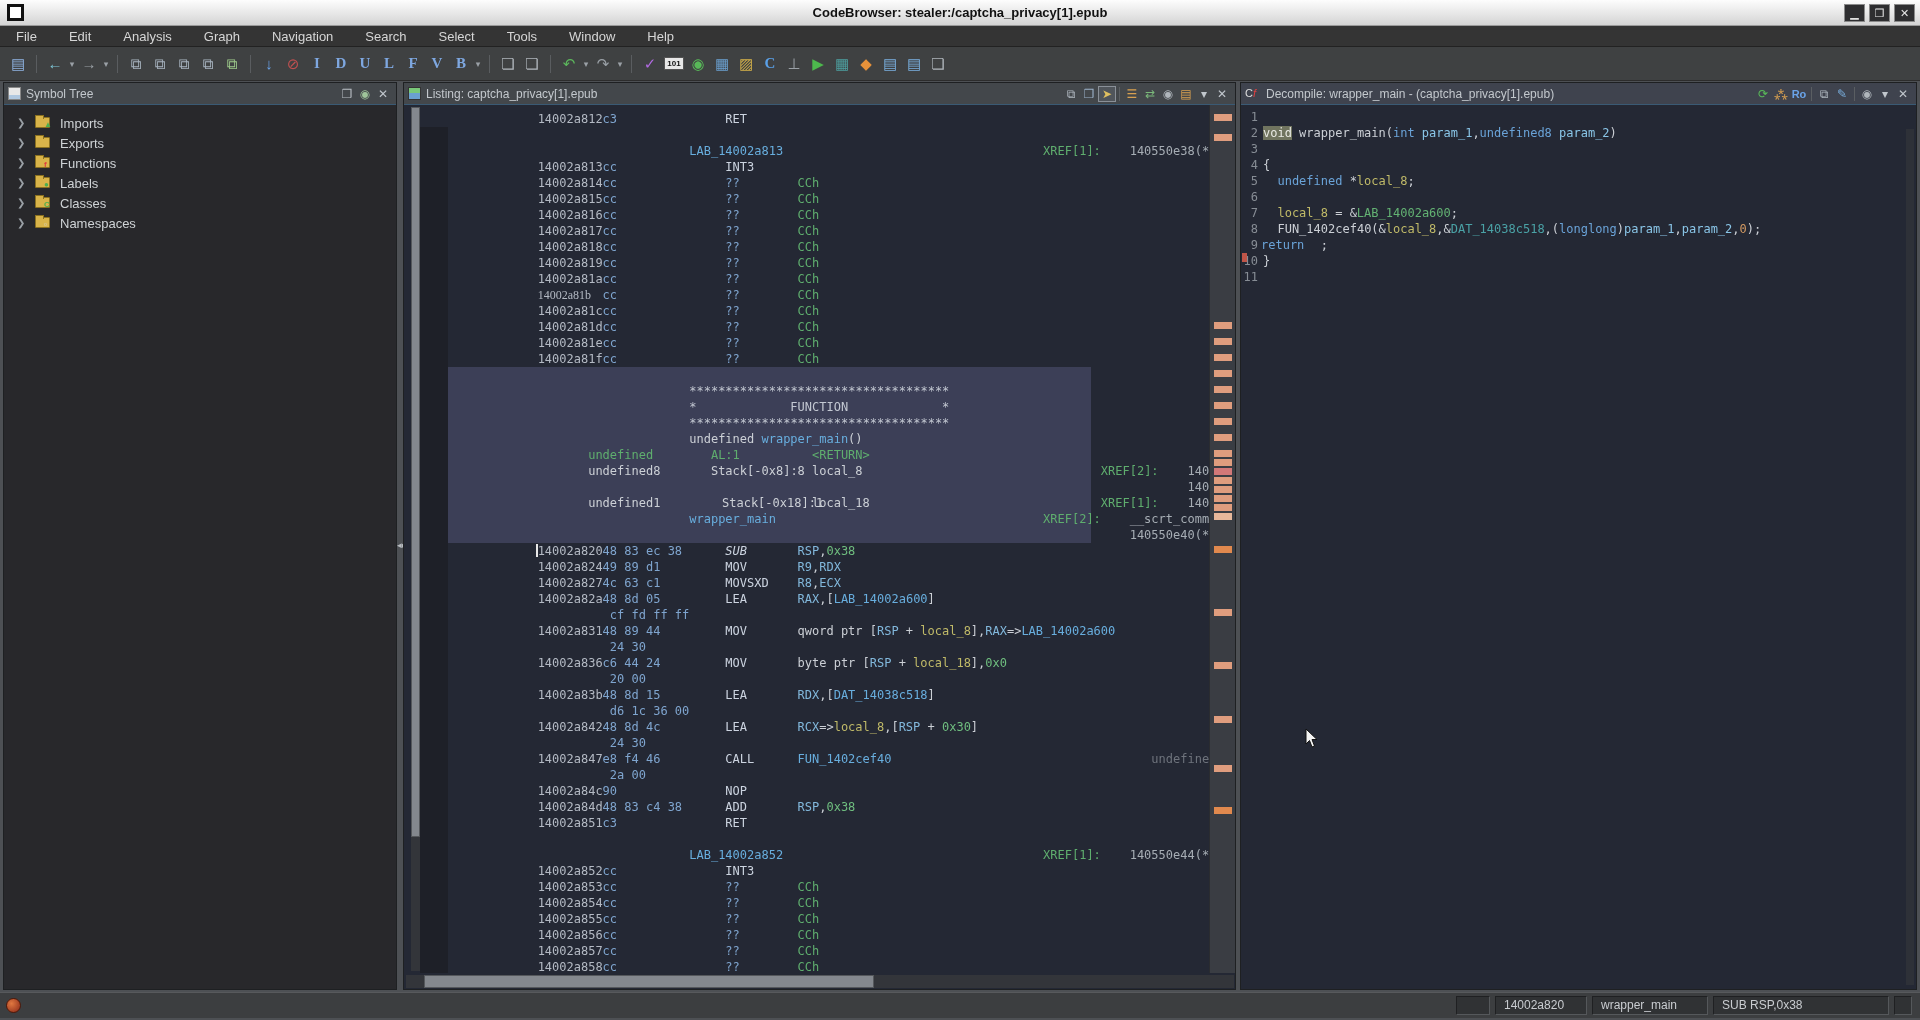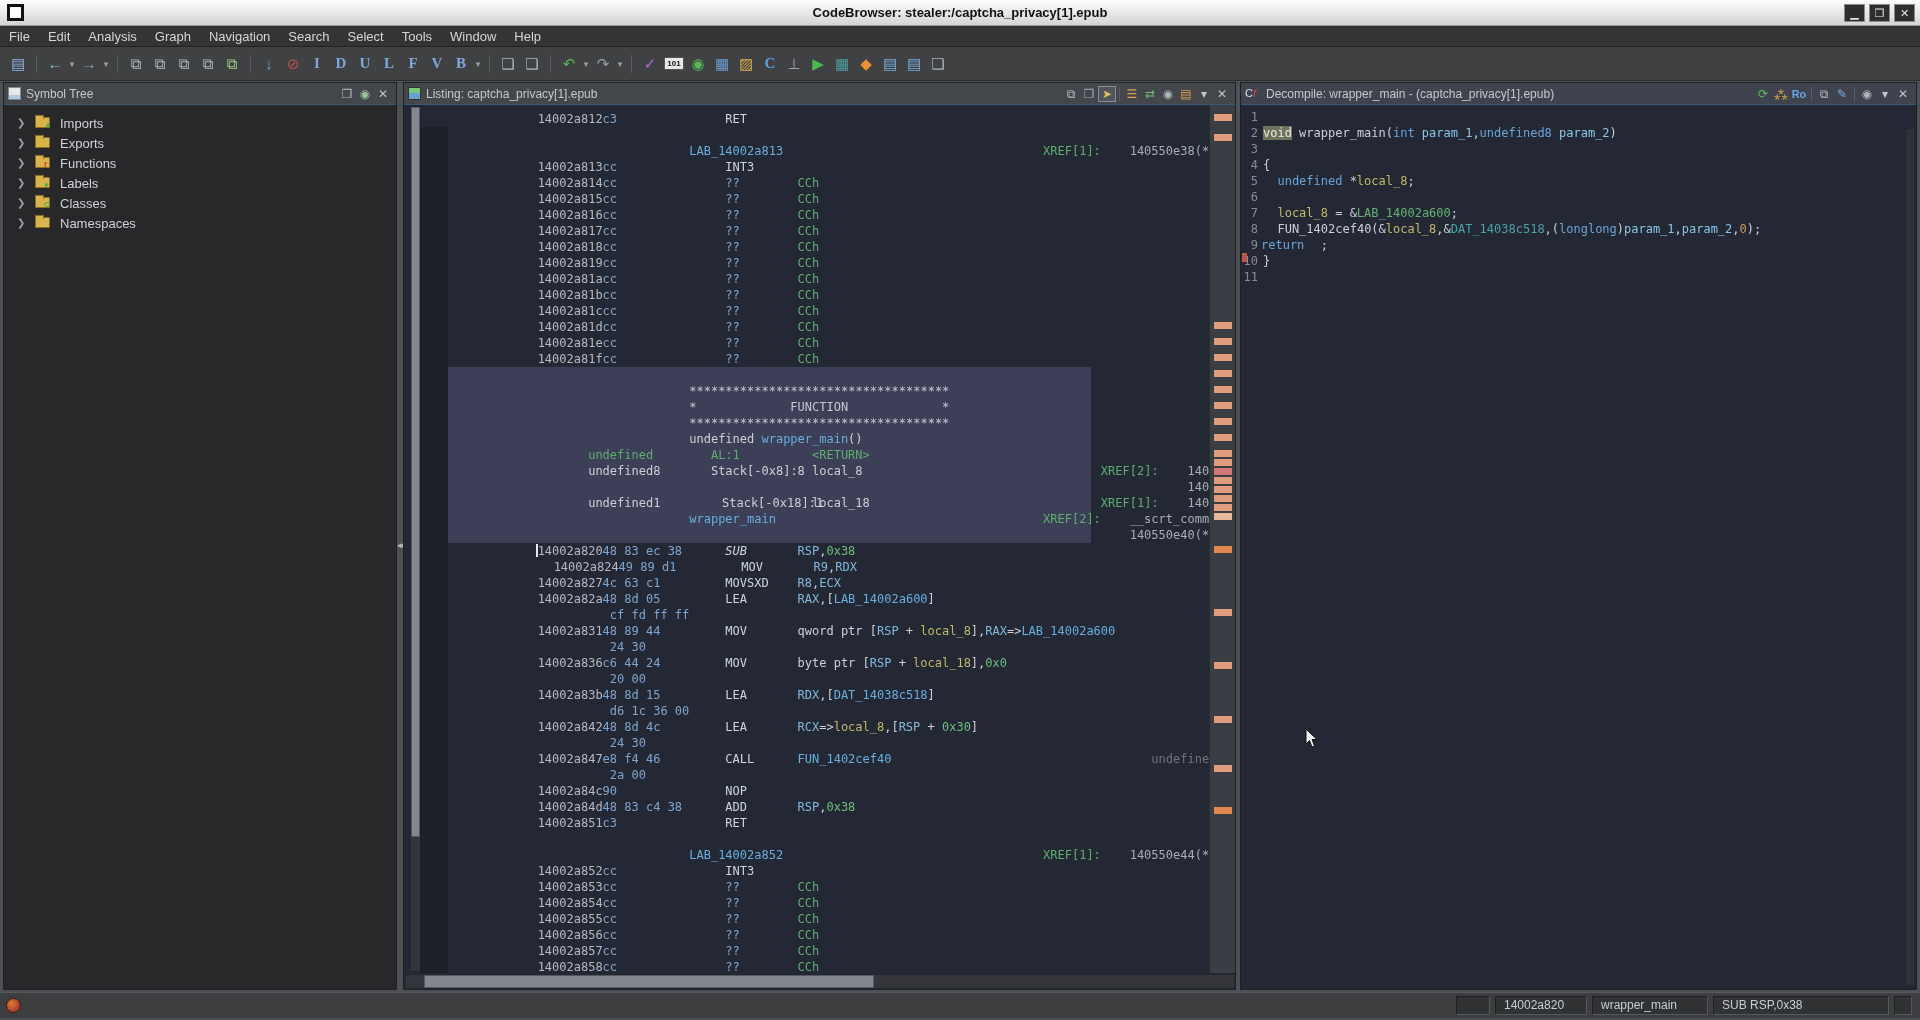--- a/index.html
+++ b/index.html
@@ -13,21 +13,21 @@
   #titlebar .ttext { position:absolute; left:0; right:0; top:5px; text-align:center;
     font-size:13px; font-weight:bold; color:#111; }
   #win-icon { position:absolute; left:7px; top:4px; width:17px; height:17px;
     background:#fff; border:3px solid #111; }
   .winbtn { position:absolute; top:4px; width:21px; height:18px; background:#2e2e30;
     border:1px solid #8a8a8a; color:#e6e6e6; font-size:11px; text-align:center; line-height:16px; }
 
   
   #menubar { position:absolute; left:0; top:26px; width:1920px; height:21px; background:#343434;
     border-bottom:1px solid #222; display:flex; align-items:center; }
-  .menu-item { color:#d6d6d6; font-size:13px; padding:2px 9px; }
+  .menu-item { color:#d6d6d6; font-size:13px; padding:2px 16px; }
 
   
   #toolbar { position:absolute; left:0; top:47px; width:1920px; height:34px; background:#3f4142;
     border-bottom:1px solid #2c2c2c; display:flex; align-items:center; padding-left:6px; }
   .tbi { width:22px; height:22px; margin:0 1px; display:flex; align-items:center; justify-content:center;
     font-size:15px; }
   .tbi.letter { font-family:"Liberation Serif",serif; font-weight:bold; font-size:15px; }
   .tbsep { width:1px; height:18px; background:#5a5d60; margin:0 6px; }
   .tbdd { width:10px; color:#9aa0a6; font-size:9px; text-align:center; }
   .chip101 { background:#e8e8e8; color:#111; font-size:8px; font-weight:bold; padding:1px 2px; border:1px solid #555; }
@@ -313,21 +313,21 @@
             <span class="c-b" style="left: 321.36px;">??</span>
             <span class="c-g" style="left: 393.56px;">CCh</span>
           </div>
           <div class="lrow" style="top: 166px;">
             <span class="c-a" style="left: 133.64px;">14002a81a</span>
             <span class="c-b" style="left: 198.62px;">cc</span>
             <span class="c-b" style="left: 321.36px;">??</span>
             <span class="c-g" style="left: 393.56px;">CCh</span>
           </div>
           <div class="lrow" style="top: 182px;">
-            <span class="c-a" style="left: 133.64px;">14002a81b</span>
+            <span class="c-a" style="left: 133.64px; font-family: Liberation Serif, serif;">14002a81b</span>
             <span class="c-b" style="left: 198.62px;">cc</span>
             <span class="c-b" style="left: 321.36px;">??</span>
             <span class="c-g" style="left: 393.56px;">CCh</span>
           </div>
           <div class="lrow" style="top: 198px;">
             <span class="c-a" style="left: 133.64px;">14002a81c</span>
             <span class="c-b" style="left: 198.62px;">cc</span>
             <span class="c-b" style="left: 321.36px;">??</span>
             <span class="c-g" style="left: 393.56px;">CCh</span>
           </div>
@@ -397,21 +397,21 @@
             <span class="c-xv" style="left: 725.68px;">140550e40(*</span>
           </div>
           <div class="lrow" style="top: 438px;">
             <span class="c-a" style="left: 133.64px;">14002a820</span>
             <span class="c-b" style="left: 198.62px;">48 83 ec 38</span>
             <span class="c-m" style="left: 321.36px; font-style: italic;">SUB</span>
             <span class="c-r" style="left: 393.56px;">RSP</span>
             <span class="c-w" style="left: 415.22px;">,</span>
             <span class="c-n" style="left: 422.44px;">0x38</span>
           </div>
-          <div class="lrow" style="top: 454px; margin-left: 16px;">
+          <div class="lrow" style="top: 454px;">
             <span class="c-a" style="left: 133.64px;">14002a824</span>
             <span class="c-b" style="left: 198.62px;">49 89 d1</span>
             <span class="c-m" style="left: 321.36px;">MOV</span>
             <span class="c-r" style="left: 393.56px;">R9</span>
             <span class="c-w" style="left: 408px;">,</span>
             <span class="c-r" style="left: 415.22px;">RDX</span>
           </div>
           <div class="lrow" style="top: 470px;">
             <span class="c-a" style="left: 133.64px;">14002a827</span>
             <span class="c-b" style="left: 198.62px;">4c 63 c1</span>

